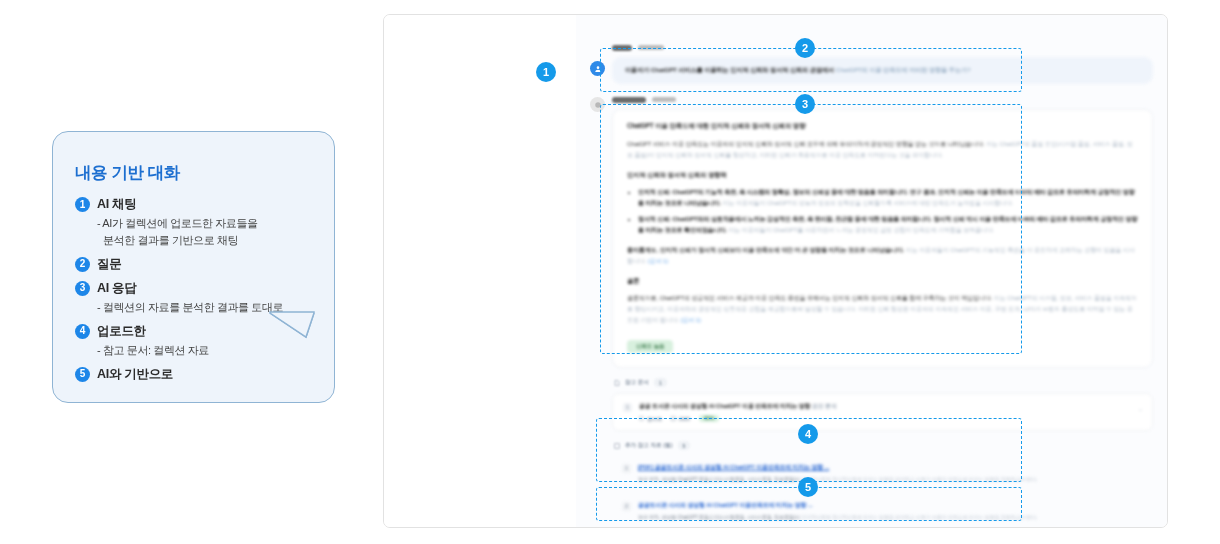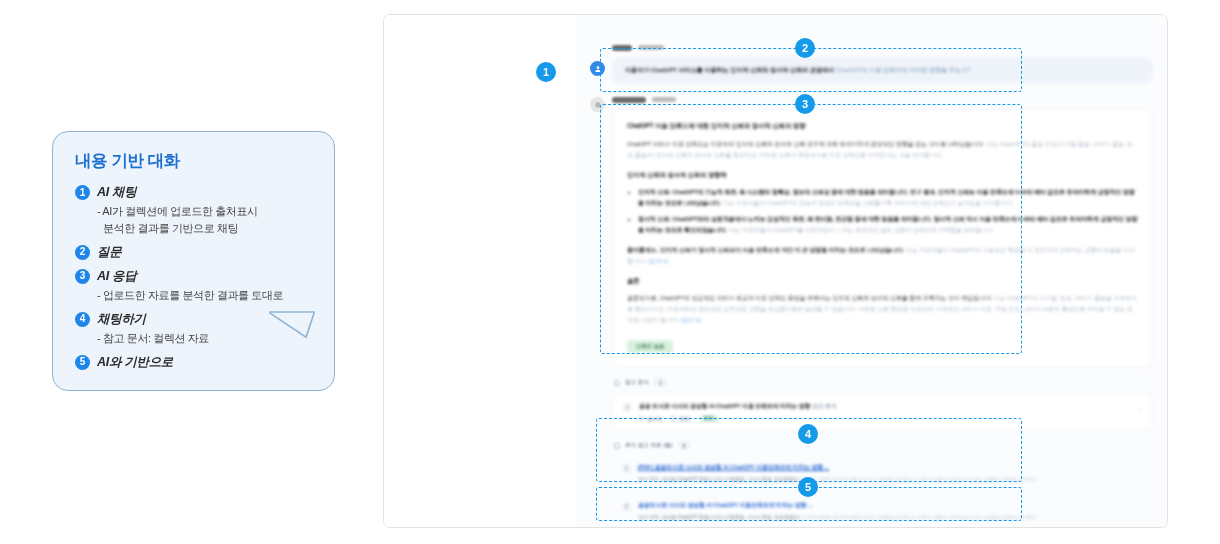--- a/index.html
+++ b/index.html
@@ -12,30 +12,30 @@
   .legend{
     position:absolute;left:52px;top:131px;width:283px;
     background:#eef4fb;border:1.6px solid #8fb4d4;border-radius:16px;
     box-sizing:border-box;padding:18px 20px 16px 22px;
   }
   .legend-tail{
     position:absolute;left:268px;top:311px;width:50px;height:34px;
   }
   .legend-title{
     color:#1d6fd0;font-size:16.5px;font-weight:bold;letter-spacing:-0.4px;
-    margin:0 0 12px 0;
+    margin:12px 0 12px 0;
   }
   .lg-item{margin-bottom:3px;}
   .lg-head{display:flex;align-items:center;gap:7px;margin:7px 0 3px 0;}
   .num{
     width:15px;height:15px;border-radius:50%;background:#1d86e8;color:#fff;
     font-size:10px;font-weight:bold;display:flex;align-items:center;
     justify-content:center;flex:0 0 auto;line-height:1;
   }
-  .lg-head-label{font-size:12.5px;font-weight:bold;color:#2a2a2a;letter-spacing:-0.3px;font-style:italic;}
+  .lg-head-label{font-size:12.5px;font-weight:bold;color:#2a2a2a;letter-spacing:-0.3px;}
   .lg-sub{
     font-size:11px;color:#3f3f3f;letter-spacing:-0.4px;line-height:1.45;
     margin:1px 0 0 22px;
   }
   .lg-sub-cont{margin-left:28px;}
 
   
   .shot{
     position:absolute;left:383px;top:14px;width:785px;height:514px;
     background:#ffffff;border:1px solid #e2e2e2;border-radius:7px;
@@ -135,43 +135,43 @@
 <body>
 
 <div class="legend">
   <div class="legend-title">내용 기반 대화</div>
 
   <div class="lg-item">
     <div class="lg-head">
       <span class="num">1</span>
       <span class="lg-head-label">AI 채팅</span>
     </div>
-    <div class="lg-sub">- AI가 컬렉션에 업로드한 출처표시</div>
+    <div class="lg-sub">- AI가 컬렉션에 업로드한 자료들을</div>
     <div class="lg-sub lg-sub-cont">분석한 결과를 기반으로 채팅</div>
   </div>
 
   <div class="lg-item">
     <div class="lg-head">
       <span class="num">2</span>
       <span class="lg-head-label">질문</span>
     </div>
   </div>
 
   <div class="lg-item">
     <div class="lg-head">
       <span class="num">3</span>
       <span class="lg-head-label">AI 응답</span>
     </div>
-    <div class="lg-sub">- 업로드한 자료를 분석한 결과를 토대로</div>
+    <div class="lg-sub">- 컬렉션의 자료를 분석한 결과를 토대로</div>
   </div>
 
   <div class="lg-item">
     <div class="lg-head">
       <span class="num">4</span>
-      <span class="lg-head-label">채팅하기</span>
+      <span class="lg-head-label">업로드한</span>
     </div>
     <div class="lg-sub">- 참고 문서: 컬렉션 자료</div>
   </div>
 
   <div class="lg-item">
     <div class="lg-head">
       <span class="num">5</span>
       <span class="lg-head-label">AI와 기반으로</span>
     </div>
   </div>

